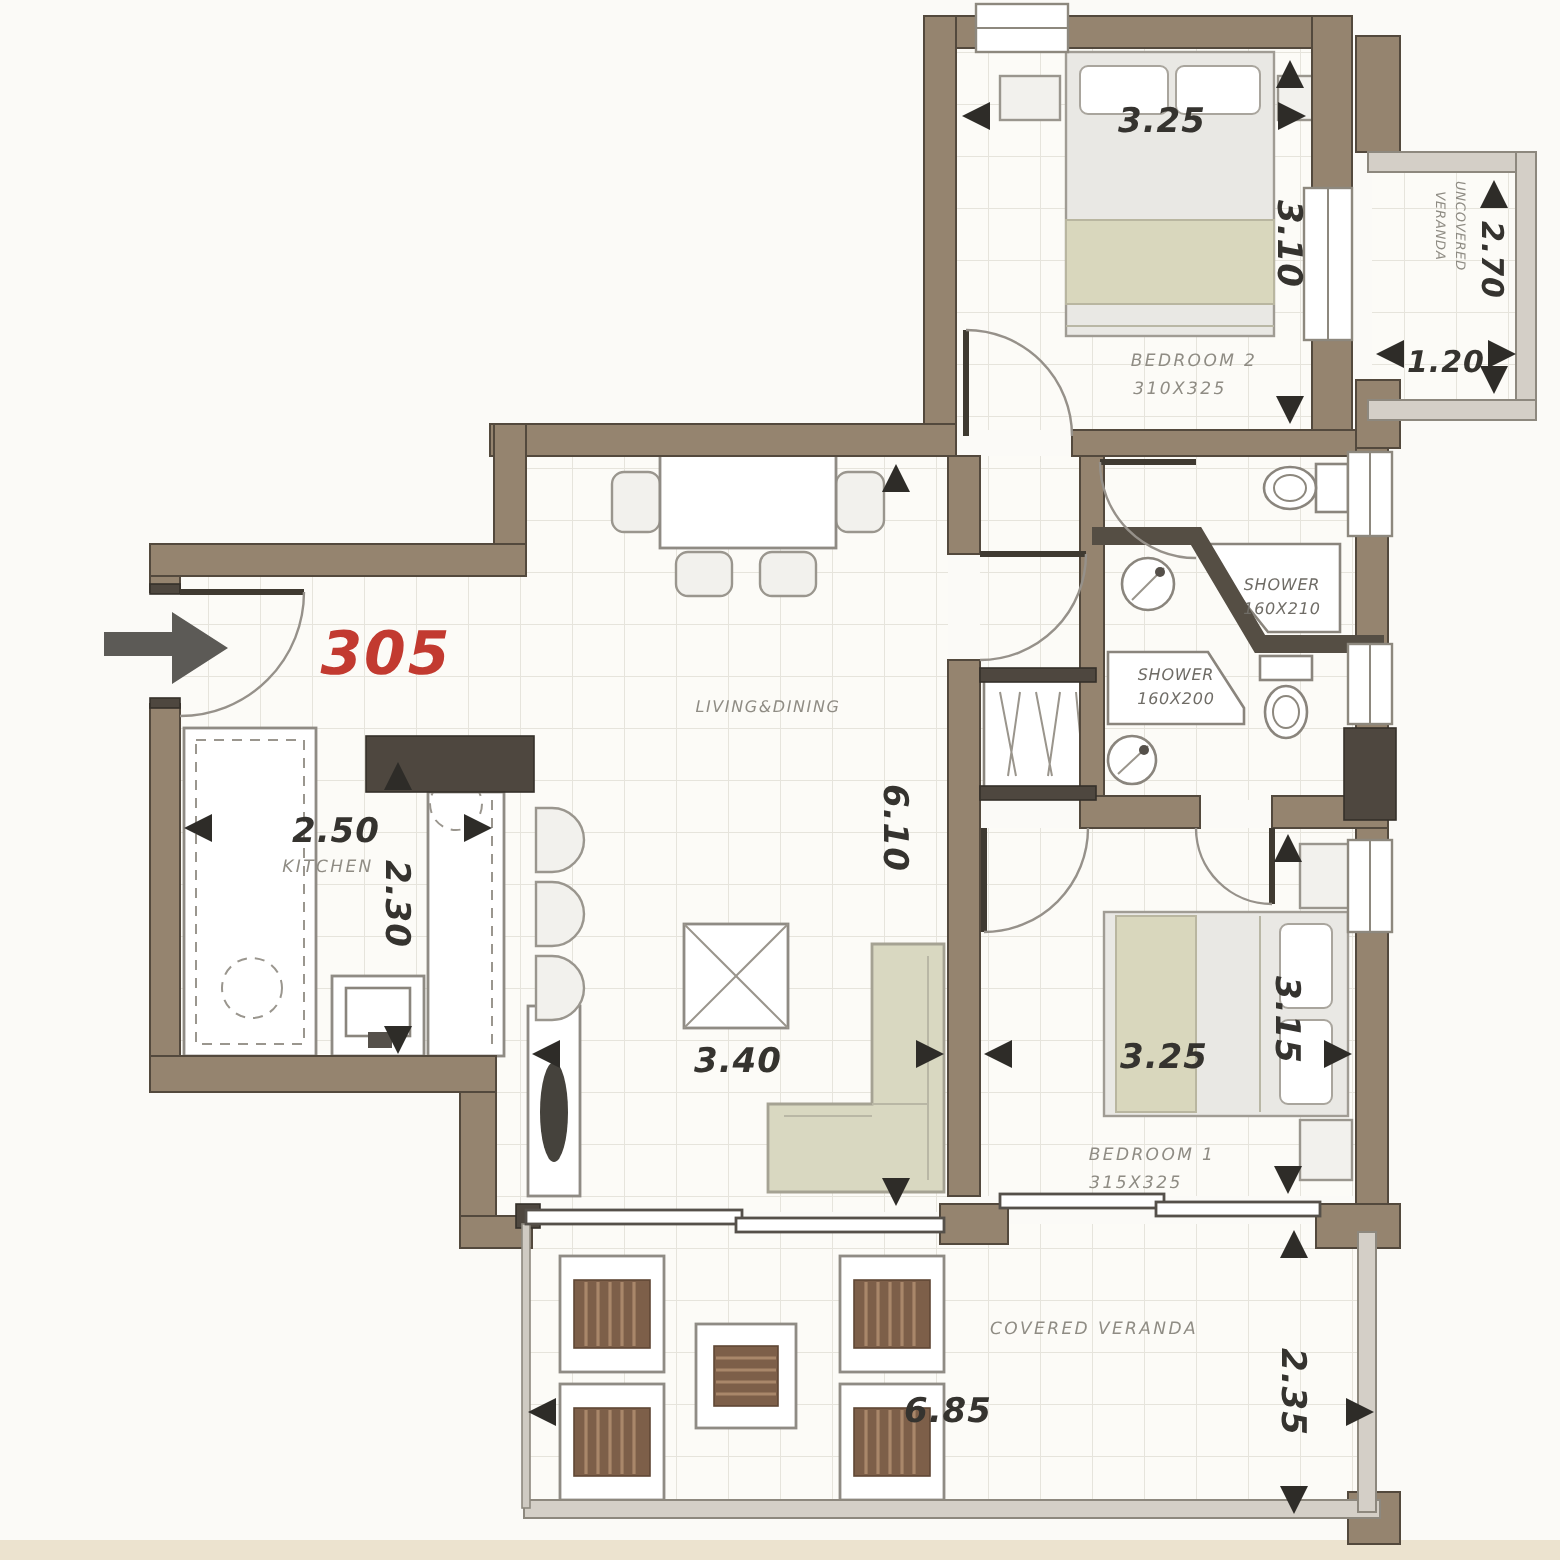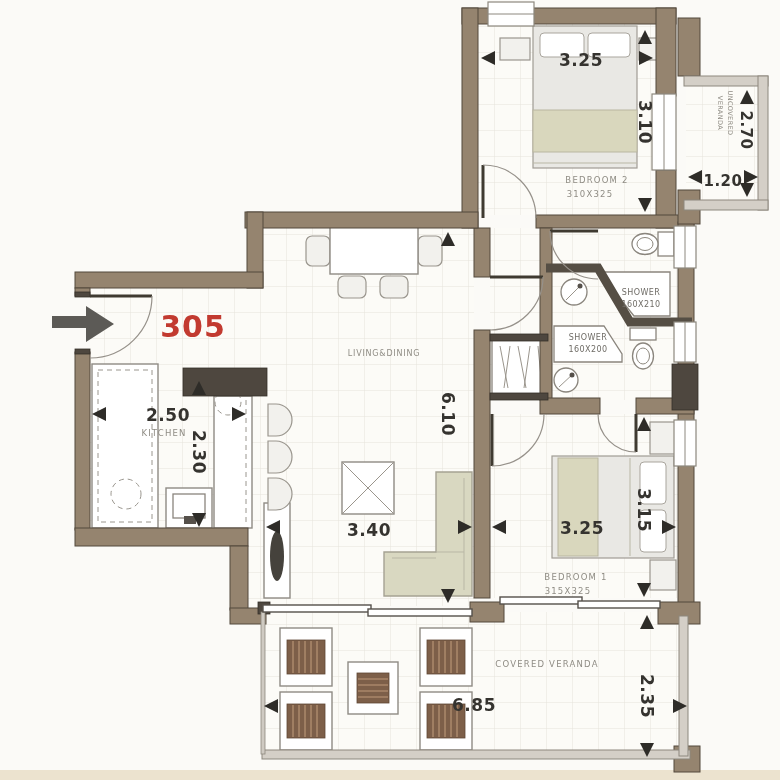--- a/index.html
+++ b/index.html
@@ -1,17 +1,17 @@
 <!DOCTYPE html>
 <html><head>
 <meta charset="utf-8">
 <style>
   html,body{margin:0;padding:0;background:#ffffff;}
   #stage{position:relative;width:780px;height:780px;background:#fde047;overflow:hidden;
-         font-family:"DejaVu Sans", sans-serif;}
+         font-family:"DejaVu Sans", sans-serif;font-style:italic;}
   svg{display:block;}
   .wall{fill:#95846F;stroke:#53493d;stroke-width:1;}
   .darkwall{fill:#4e473f;stroke:#35302a;stroke-width:0.8;}
   .divider{fill:none;stroke:#554e44;stroke-width:9;}
   .floor{fill:url(#tile);stroke:none;}
   .win{fill:#ffffff;stroke:#8d887e;stroke-width:1.2;}
   .winline{stroke:#8d887e;stroke-width:1;fill:none;}
   .rail{fill:#d4cfc7;stroke:#8d887e;stroke-width:1;}
   .rail2{fill:#cfcac2;stroke:#8d887e;stroke-width:0.8;}
   .slide{fill:#ffffff;stroke:#55504a;stroke-width:1.4;}

